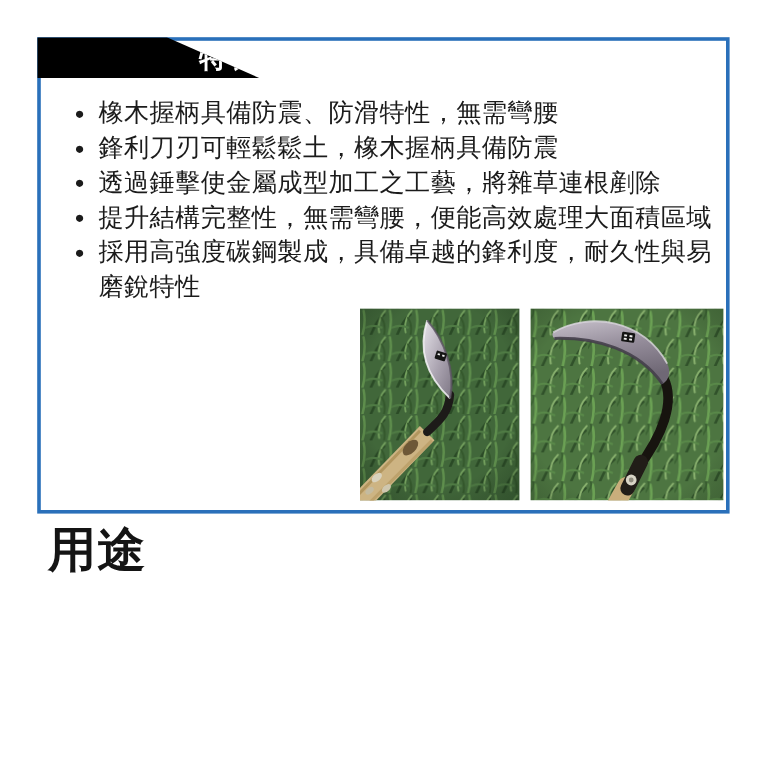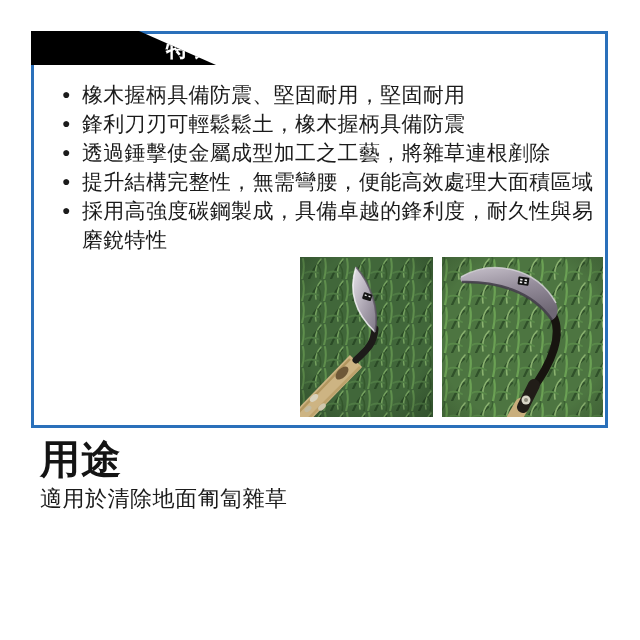--- a/index.html
+++ b/index.html
@@ -56,21 +56,21 @@
 <div class="feature-box" style="border-color: rgb(42, 112, 186);">
 
   <div class="banner" style="background-color: #000000; text-align: right;">
     <span class="banner-label">特長</span>
   </div>
 
   <ul class="bullets">
 
       <li>
         <span class="dot">●</span>
-        <span class="txt">橡木握柄具備防震、堅固耐用，堅固耐用</span>
+        <span class="txt">橡木握柄具備防震、防滑特性，無需彎腰</span>
       </li>
 
       <li>
         <span class="dot">●</span>
         <span class="txt">鋒利刀刃可輕鬆鬆土，橡木握柄具備防震</span>
       </li>
 
       <li>
         <span class="dot">●</span>
         <span class="txt">透過錘擊使金屬成型加工之工藝，將雜草連根剷除</span>
@@ -170,14 +170,13 @@
           <rect x="82.5" y="24.8" width="2.4" height="1.6" fill="#efefef" transform="rotate(8 81 24)"></rect>
         </g>
       </svg>
     </div>
 
   </div>
 </div>
 
 <div class="usage">
   <h2>用途</h2>
-  <p>適用於清除地面匍匐雜草</p>
 </div>
 
 </body></html>

